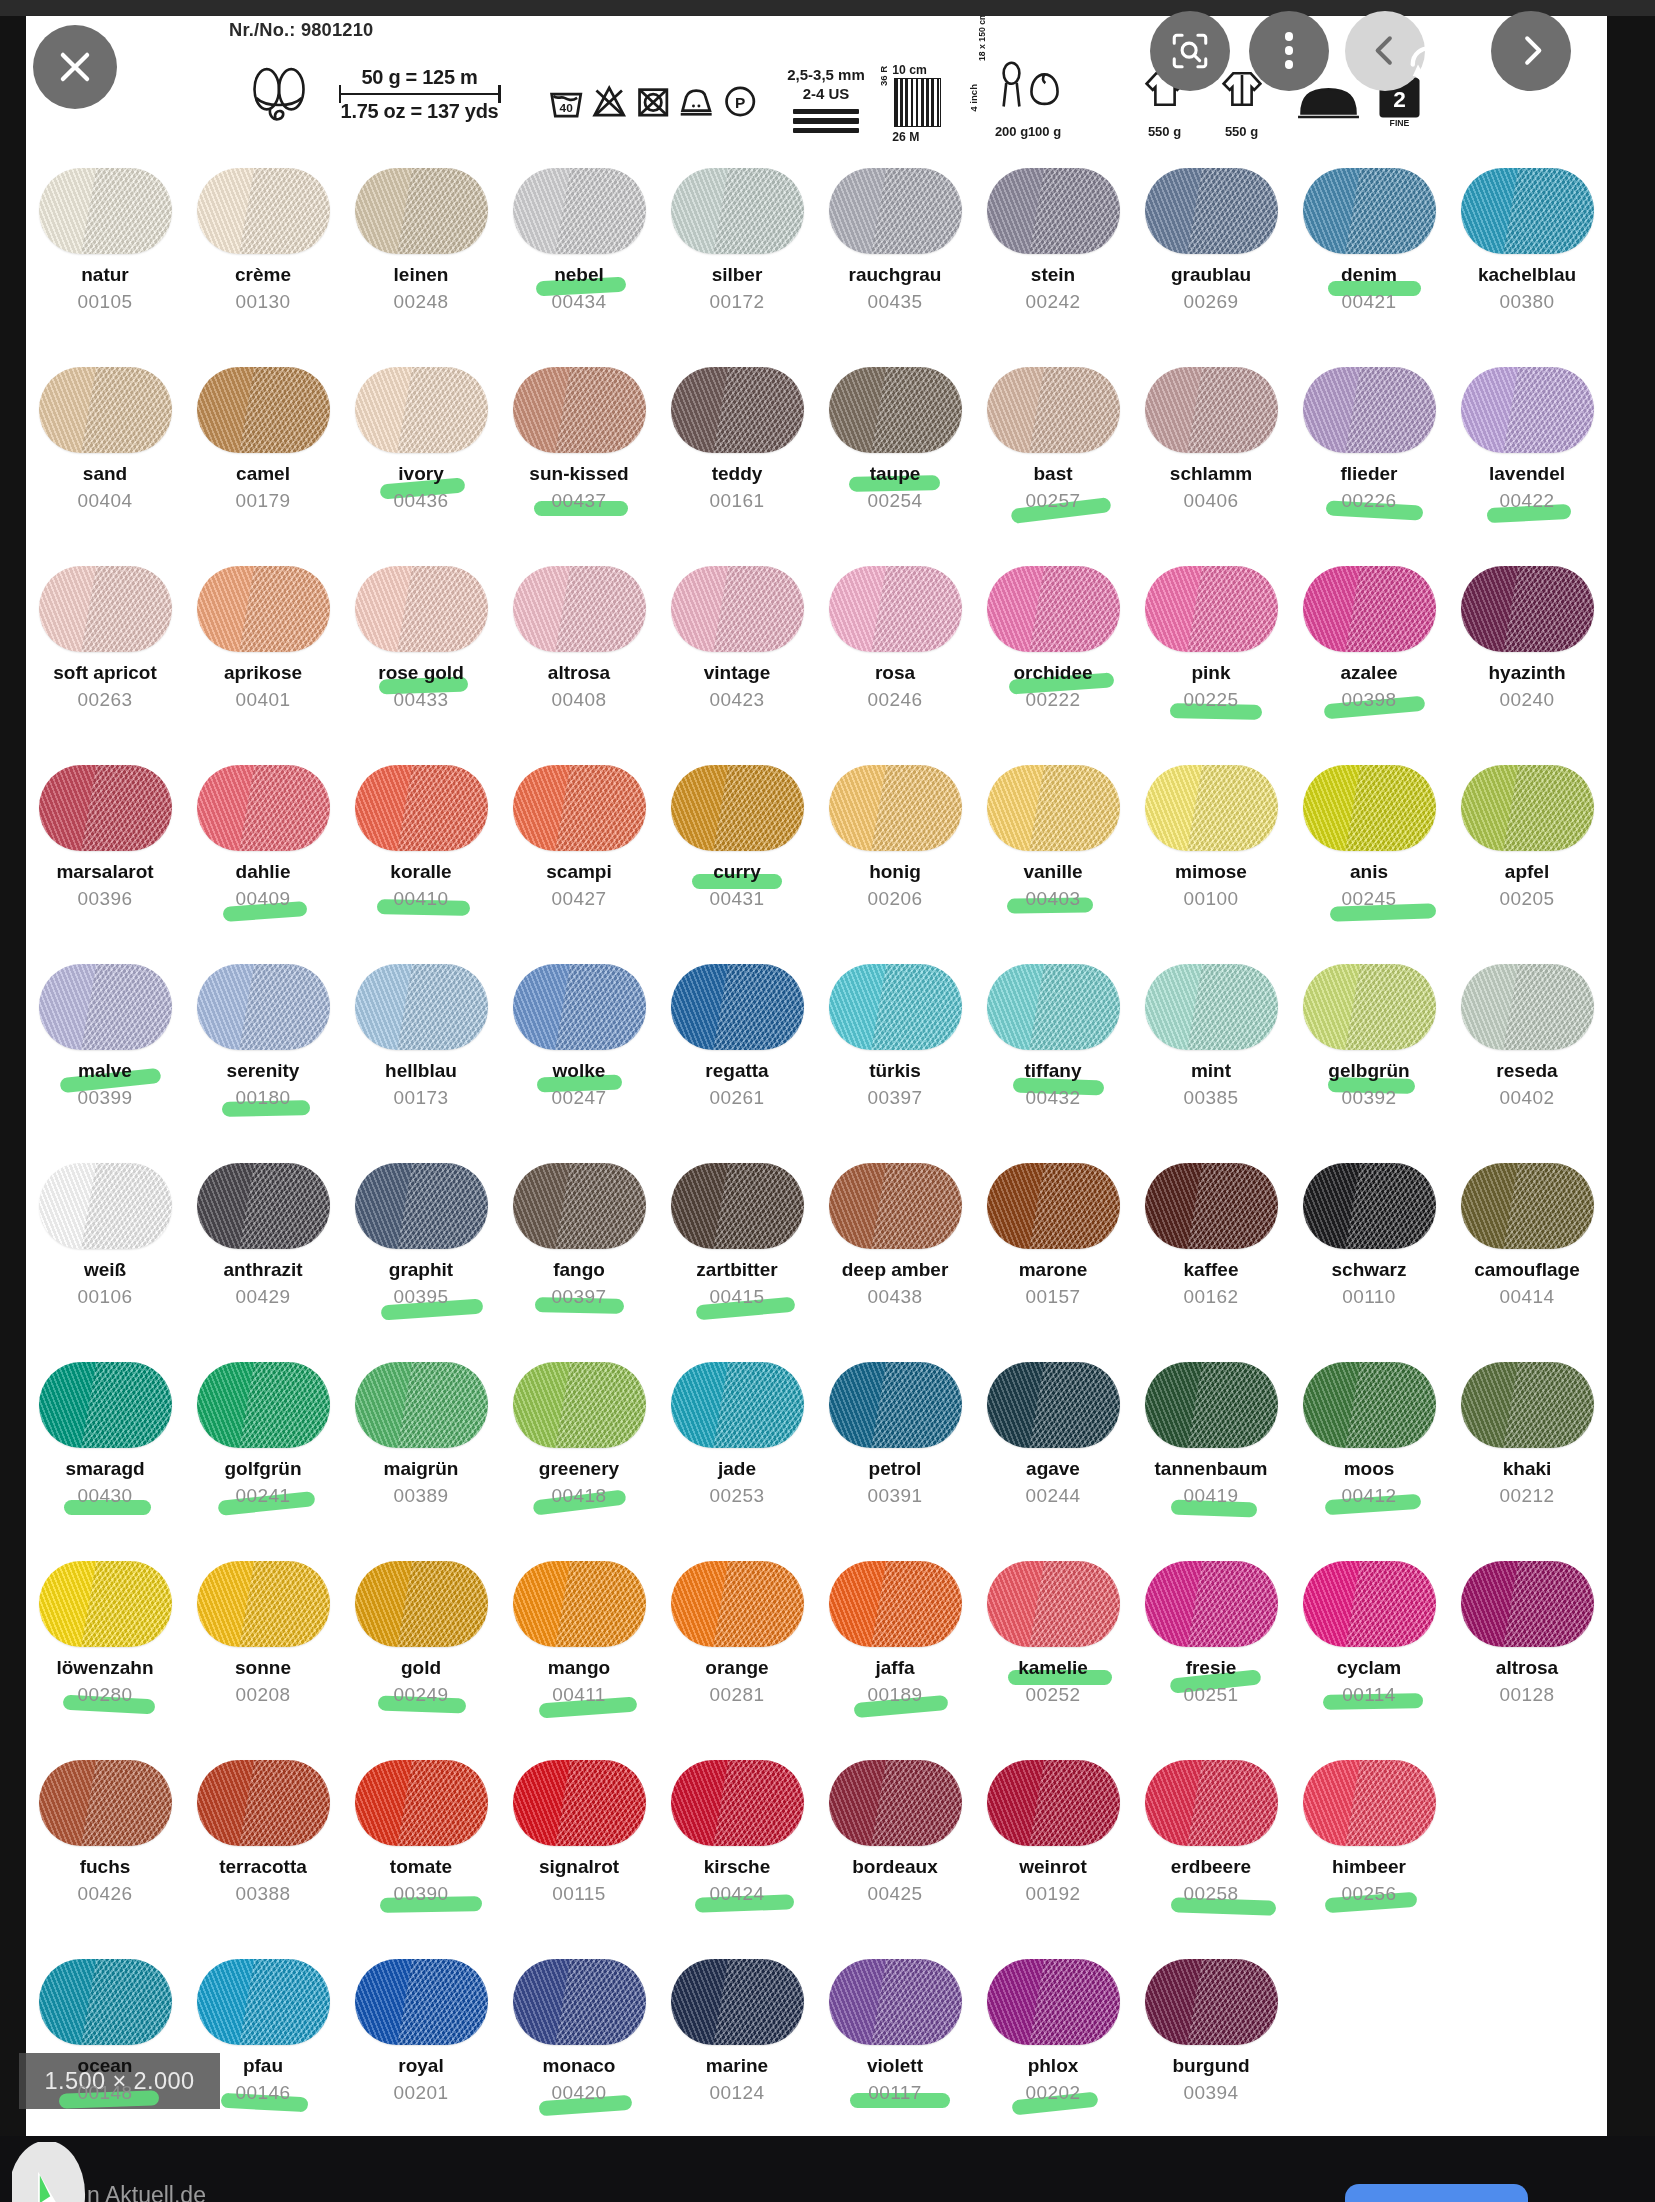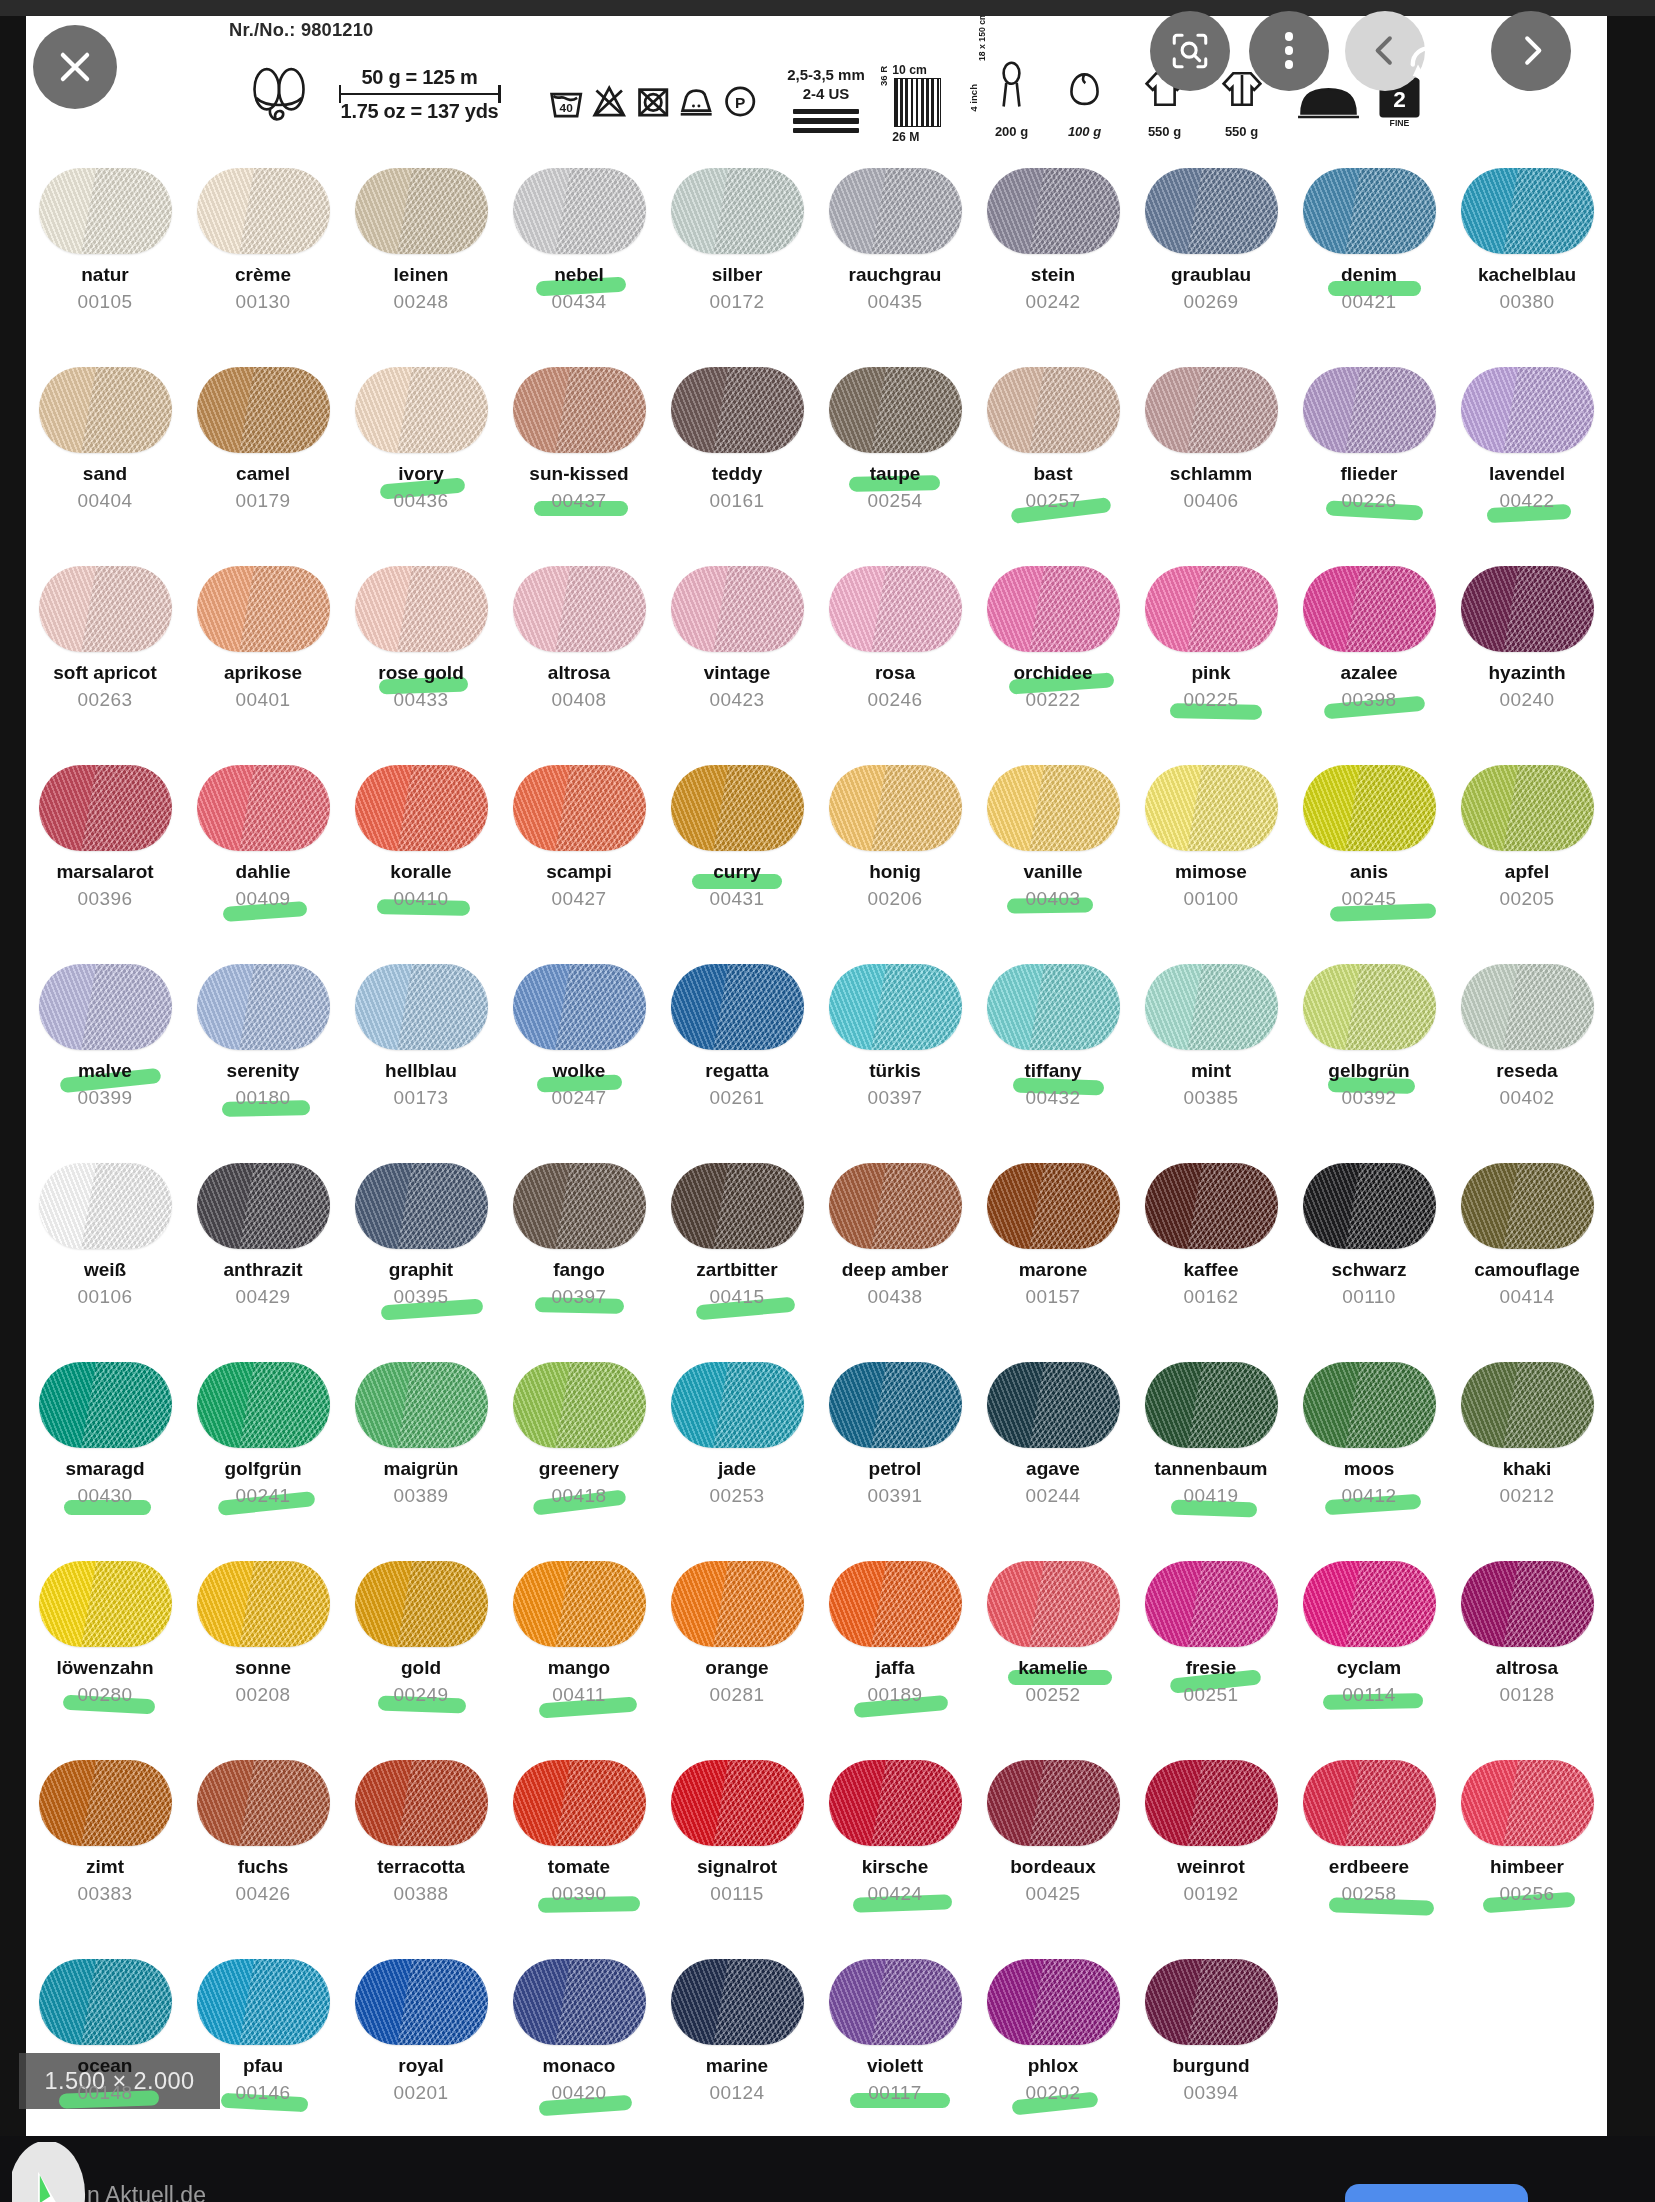--- a/index.html
+++ b/index.html
@@ -58,21 +58,21 @@
      repeating-linear-gradient(0deg,#1b1b1b 0 2.6px,transparent 2.6px 7.9px);
      border:1.7px solid #1b1b1b;}
   .gauge .gbot{position:absolute;bottom:-1.7px;left:12.2px;font-size:12.2px;font-weight:700;}
 
   .yd{position:absolute;flex-direction:column;align-items:center;width:63px;}
   .yd .yico{height:51px;display:flex;align-items:flex-end;}
   .yd .ylab{font-size:13px;font-weight:700;margin-top:14px;}
   .yd .yside{position:absolute;left:-3.5px;top:1.7px;font-size:8.7px;font-weight:700;transform:rotate(-90deg);transform-origin:left top;white-space:nowrap;}
 
   .yd1{left:954px;top:10.5px;}
-  .yd2{left:1027px;top:10.5px;font-style:italic;}
+  .yd2{left:987px;top:10.5px;}
   .yd3{left:1107px;top:10.5px;}
   .yd4{left:1184px;top:10.5px;}
 
   .pill{left:1268px;top:24.5px;width:68px;height:54px;}
   .euro{left:1345px;top:23px;width:56px;height:58px;}
 
   
   .grid{position:absolute;left:0;top:140px;width:1581px;}
   .grow{display:flex;width:1581px;height:199px;}
   .cell{
@@ -718,25 +718,20 @@
             <div class="hl" style="width: 100px; height: 15px; left: 33px; top: 145px; transform: rotate(-1deg);"></div>
           </div>
           <div class="cell">
             <div class="ball" style="background: rgb(156, 22, 104);"></div>
             <div class="cname">altrosa</div>
             <div class="cnum">00128</div>
           </div>
         </div>
         <div class="grow">
           <div class="cell">
-            <div class="ball" style="background: rgb(192, 100, 21);"></div>
-            <div class="cname">zimt</div>
-            <div class="cnum">00383</div>
-          </div>
-          <div class="cell">
             <div class="ball" style="background: rgb(176, 86, 55);"></div>
             <div class="cname">fuchs</div>
             <div class="cnum">00426</div>
           </div>
           <div class="cell">
             <div class="ball" style="background: rgb(189, 66, 38);"></div>
             <div class="cname">terracotta</div>
             <div class="cnum">00388</div>
           </div>
           <div class="cell">

